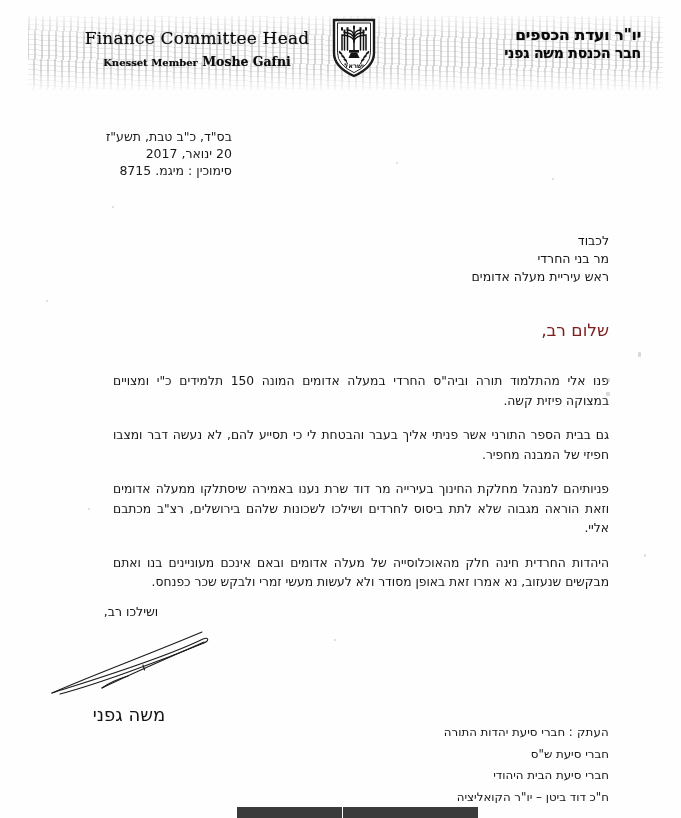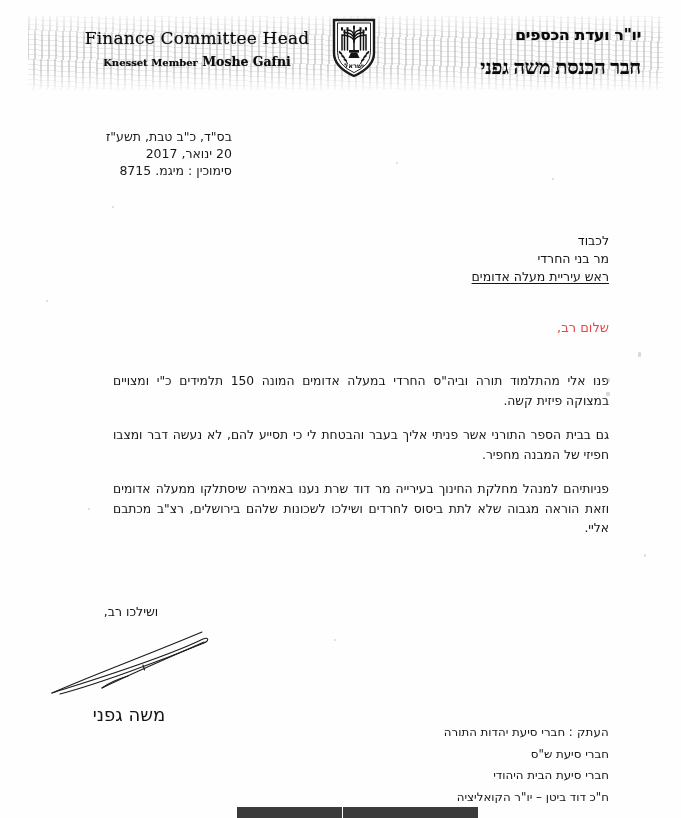--- a/index.html
+++ b/index.html
@@ -92,26 +92,25 @@
     direction: rtl;
     color: #0a0a0a;
   }
   .lh-he .l1 {
     font-size: 15.5px;
     font-weight: 700;
     letter-spacing: -.2px;
     text-shadow: 0 0 1px rgba(0,0,0,.55);
   }
   .lh-he .l2 {
-    font-size: 20px;
+    font-size: 14px;
     font-weight: 700;
-    margin-top: 12px;
+    margin-top: 1px;
     letter-spacing: -.2px;
     text-shadow: 0 0 1px rgba(0,0,0,.5);
-    font-family: Liberation Serif, serif;
   }
 
   
   .datebox {
     position: absolute;
     top: 128px;
     left: 106px;
     direction: rtl;
     text-align: right;
     font-size: 12.5px;
@@ -123,32 +122,31 @@
   .addressee {
     position: absolute;
     top: 232px;
     right: 72px;
     direction: rtl;
     font-size: 12.5px;
     line-height: 18px;
     color: #141414;
   }
   .addressee .ttl {
-    text-decoration: underline;
     text-underline-offset: 2px;
   }
 
   .greeting {
     position: absolute;
     top: 320px;
     right: 72px;
     direction: rtl;
     text-align: right;
-    font-size: 13px;
-    color: #ef4444;
+    font-size: 17px;
+    color: #7f1d1d;
   }
 
   .body-copy {
     position: absolute;
     top: 372px;
     right: 72px;
     left: 113px;
     direction: rtl;
     text-align: justify;
     text-align-last: right;
@@ -287,20 +285,21 @@
     <div>מר בני החרדי</div>
     <div class="ttl">ראש עיריית מעלה אדומים</div>
   </div>
 
   <div class="greeting">שלום רב,</div>
 
   <div class="body-copy">
     <p>פנו אלי מהתלמוד תורה וביה"ס החרדי במעלה אדומים המונה 150 תלמידים כ"י ומצויים במצוקה פיזית קשה.</p>
     <p>גם בבית הספר התורני אשר פניתי אליך בעבר והבטחת לי כי תסייע להם, לא נעשה דבר ומצבו חפיזי של המבנה מחפיר.</p>
     <p>פניותיהם למנהל מחלקת החינוך בעירייה מר דוד שרת נענו באמירה שיסתלקו ממעלה אדומים וזאת הוראה מגבוה שלא לתת ביסוס לחרדים ושילכו לשכונות שלהם בירושלים, רצ"ב מכתבם אליי.</p>
+    <p>היהדות החרדית חינה חלק מהאוכלוסייה של מעלה אדומים ובאם אינכם מעוניינים בנו ואתם מבקשים שנעזוב, נא אמרו זאת באופן מסודר ולא לעשות מעשי זמרי ולבקש שכר כפנחס.</p>
   </div>
 
   <div class="sig-block">
     <div class="sig-closing">ושילכו רב,</div>
     <svg class="sig-mark" viewBox="0 0 200 82" aria-hidden="true">
       <g fill="none" stroke="#1b1b1b" stroke-width="1.1" stroke-linecap="round">
         <path d="M12 73 C50 56 110 34 162 12"></path>
         <path d="M12 73 C46 62 120 40 163 19 C168 17 170 20 164 23 C120 41 58 64 20 74"></path>
         <path d="M164 22 C140 33 104 48 62 68"></path>
         <path d="M62 68 C70 62 78 59 88 56"></path>

